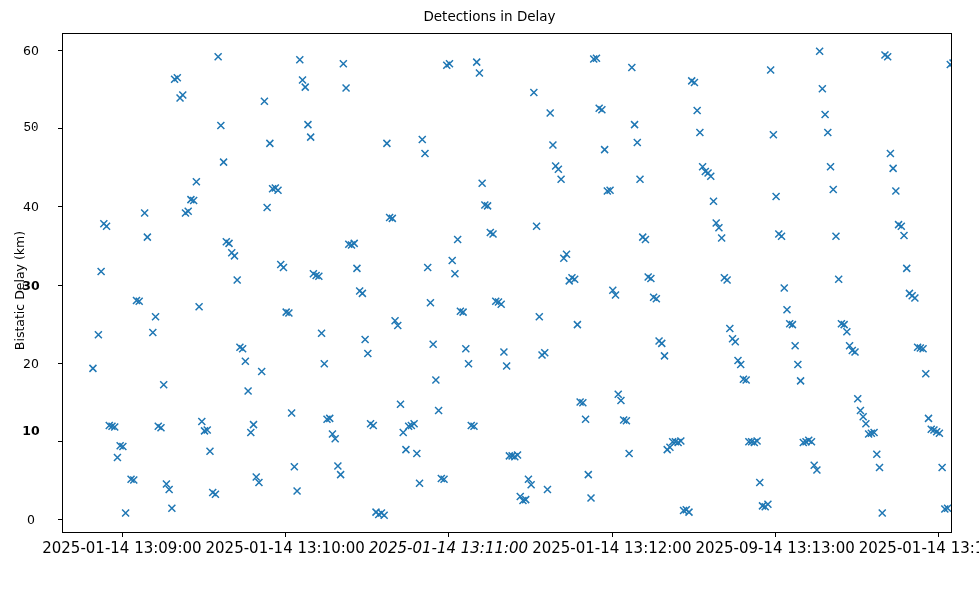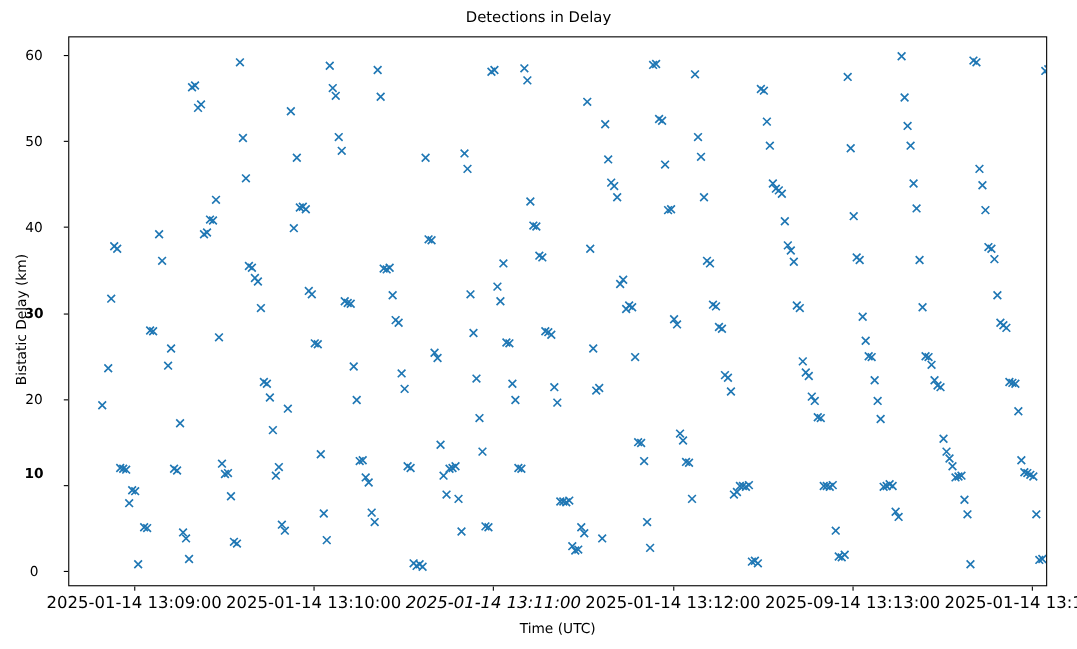--- a/index.html
+++ b/index.html
@@ -113,35 +113,34 @@
 </style>
 </head>
 <body>
 
 <div id="figure">
 
   <div id="chart-title">Detections in Delay</div>
 
   <div id="ylabel">Bistatic Delay (km)</div>
 
-  <div id="xlabel">Time (UTC)</div>
 
   <div id="y-ticks">
       <div class="ytick-mark" style="top: 518.938px;"></div>
       <div class="ytick-label" style="top: 518.938px;">0</div>
       <div class="ytick-mark" style="top: 440.812px;"></div>
       <div class="ytick-label" style="top: 430px; font-weight: bold;">10</div>
       <div class="ytick-mark" style="top: 362.688px;"></div>
       <div class="ytick-label" style="top: 362.688px;">20</div>
       <div class="ytick-mark" style="top: 284.562px;"></div>
       <div class="ytick-label" style="top: 284.562px; font-weight: bold;">30</div>
       <div class="ytick-mark" style="top: 206.438px;"></div>
       <div class="ytick-label" style="top: 206.438px;">40</div>
       <div class="ytick-mark" style="top: 128.312px;"></div>
-      <div class="ytick-label" style="top: 128.312px;">50</div>
+      <div class="ytick-label" style="top: 128.312px; font-family: Liberation Mono, monospace;">50</div>
       <div class="ytick-mark" style="top: 50.1875px;"></div>
       <div class="ytick-label" style="top: 50.1875px;">60</div>
     </div>
   <div id="x-ticks">
       <div class="xtick-mark" style="left: 121.878px;"></div>
       <div class="xtick-label" style="left: 121.878px;">2025-01-14 13:09:00</div>
       <div class="xtick-mark" style="left: 285.18px;"></div>
       <div class="xtick-label" style="left: 285.18px;">2025-01-14 13:10:00</div>
       <div class="xtick-mark" style="left: 448.483px;"></div>
       <div class="xtick-label" style="left: 448.483px; font-style: italic;">2025-01-14 13:11:00</div>

